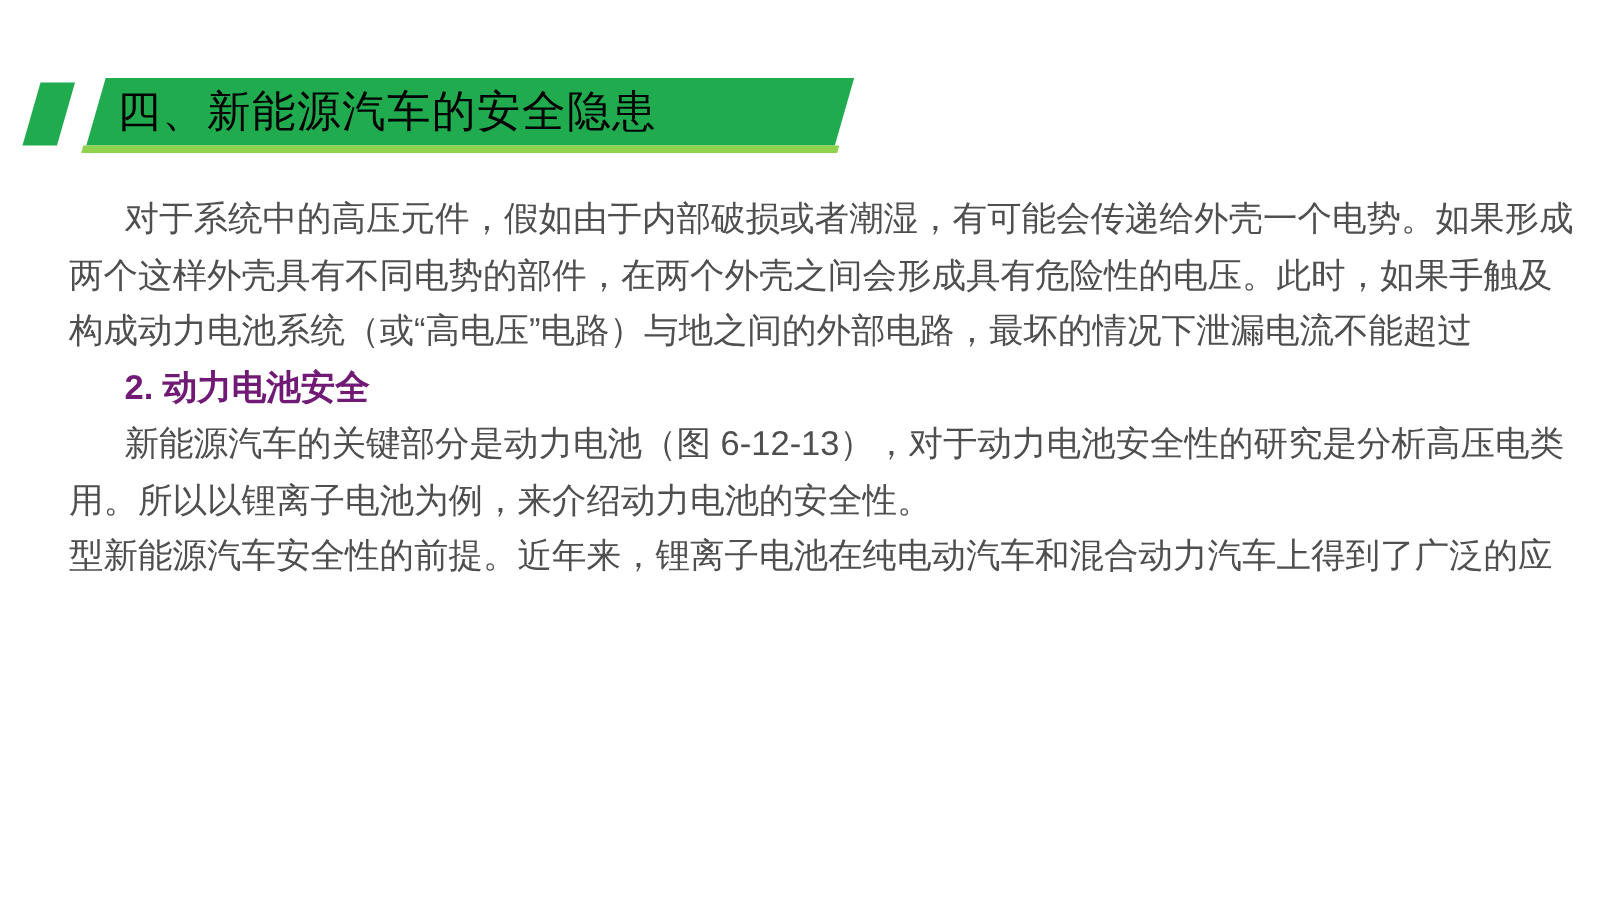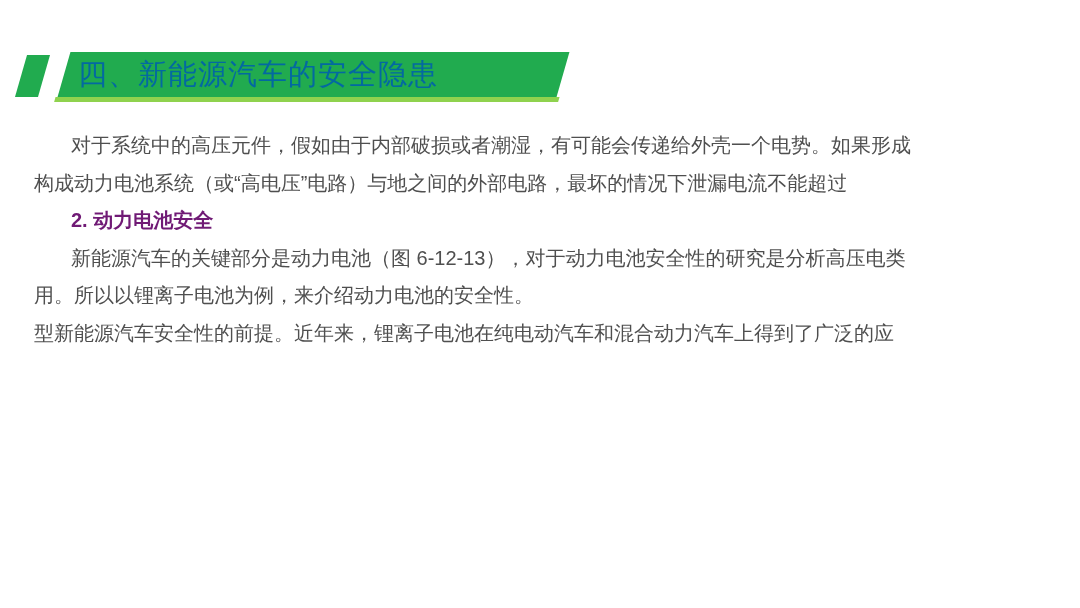--- a/index.html
+++ b/index.html
@@ -46,32 +46,32 @@
   }
   .banner-title {
     position: absolute;
     left: 78px;
     top: 52px;
     height: 45px;
     display: flex;
     align-items: center;
     font-size: 29px;
     letter-spacing: 1px;
-    color: #0369a1;
+    color: #000000;
     white-space: nowrap;
     z-index: 2;
   }
 
   
   .body-text {
     position: absolute;
-    left: 34px;
+    left: 46px;
     top: 127px;
     width: 1010px;
-    font-size: 20px;
+    font-size: 23px;
     line-height: 37.5px;
     color: #4f4f4f;
   }
   .line {
     white-space: nowrap;
   }
   .indent {
     padding-left: 37px;
   }
   .subheading {
@@ -86,20 +86,21 @@
 <div class="slide">
 
   <div>
     <div class="accent"></div>
     <div class="banner"></div>
     <div class="banner-title">四、新能源汽车的安全隐患</div>
   </div>
 
   <div class="body-text">
     <div class="line indent">对于系统中的高压元件，假如由于内部破损或者潮湿，有可能会传递给外壳一个电势。如果形成</div>
+    <div class="line">两个这样外壳具有不同电势的部件，在两个外壳之间会形成具有危险性的电压。此时，如果手触及</div>
     <div class="line">构成动力电池系统（或“高电压”电路）与地之间的外部电路，最坏的情况下泄漏电流不能超过</div>
     <div class="line subheading">2. 动力电池安全</div>
     <div class="line indent">新能源汽车的关键部分是动力电池（图 6-12-13），对于动力电池安全性的研究是分析高压电类</div>
     <div class="line">用。所以以锂离子电池为例，来介绍动力电池的安全性。</div>
     <div class="line">型新能源汽车安全性的前提。近年来，锂离子电池在纯电动汽车和混合动力汽车上得到了广泛的应</div>
   </div>
 
 </div>
 
 </body></html>

